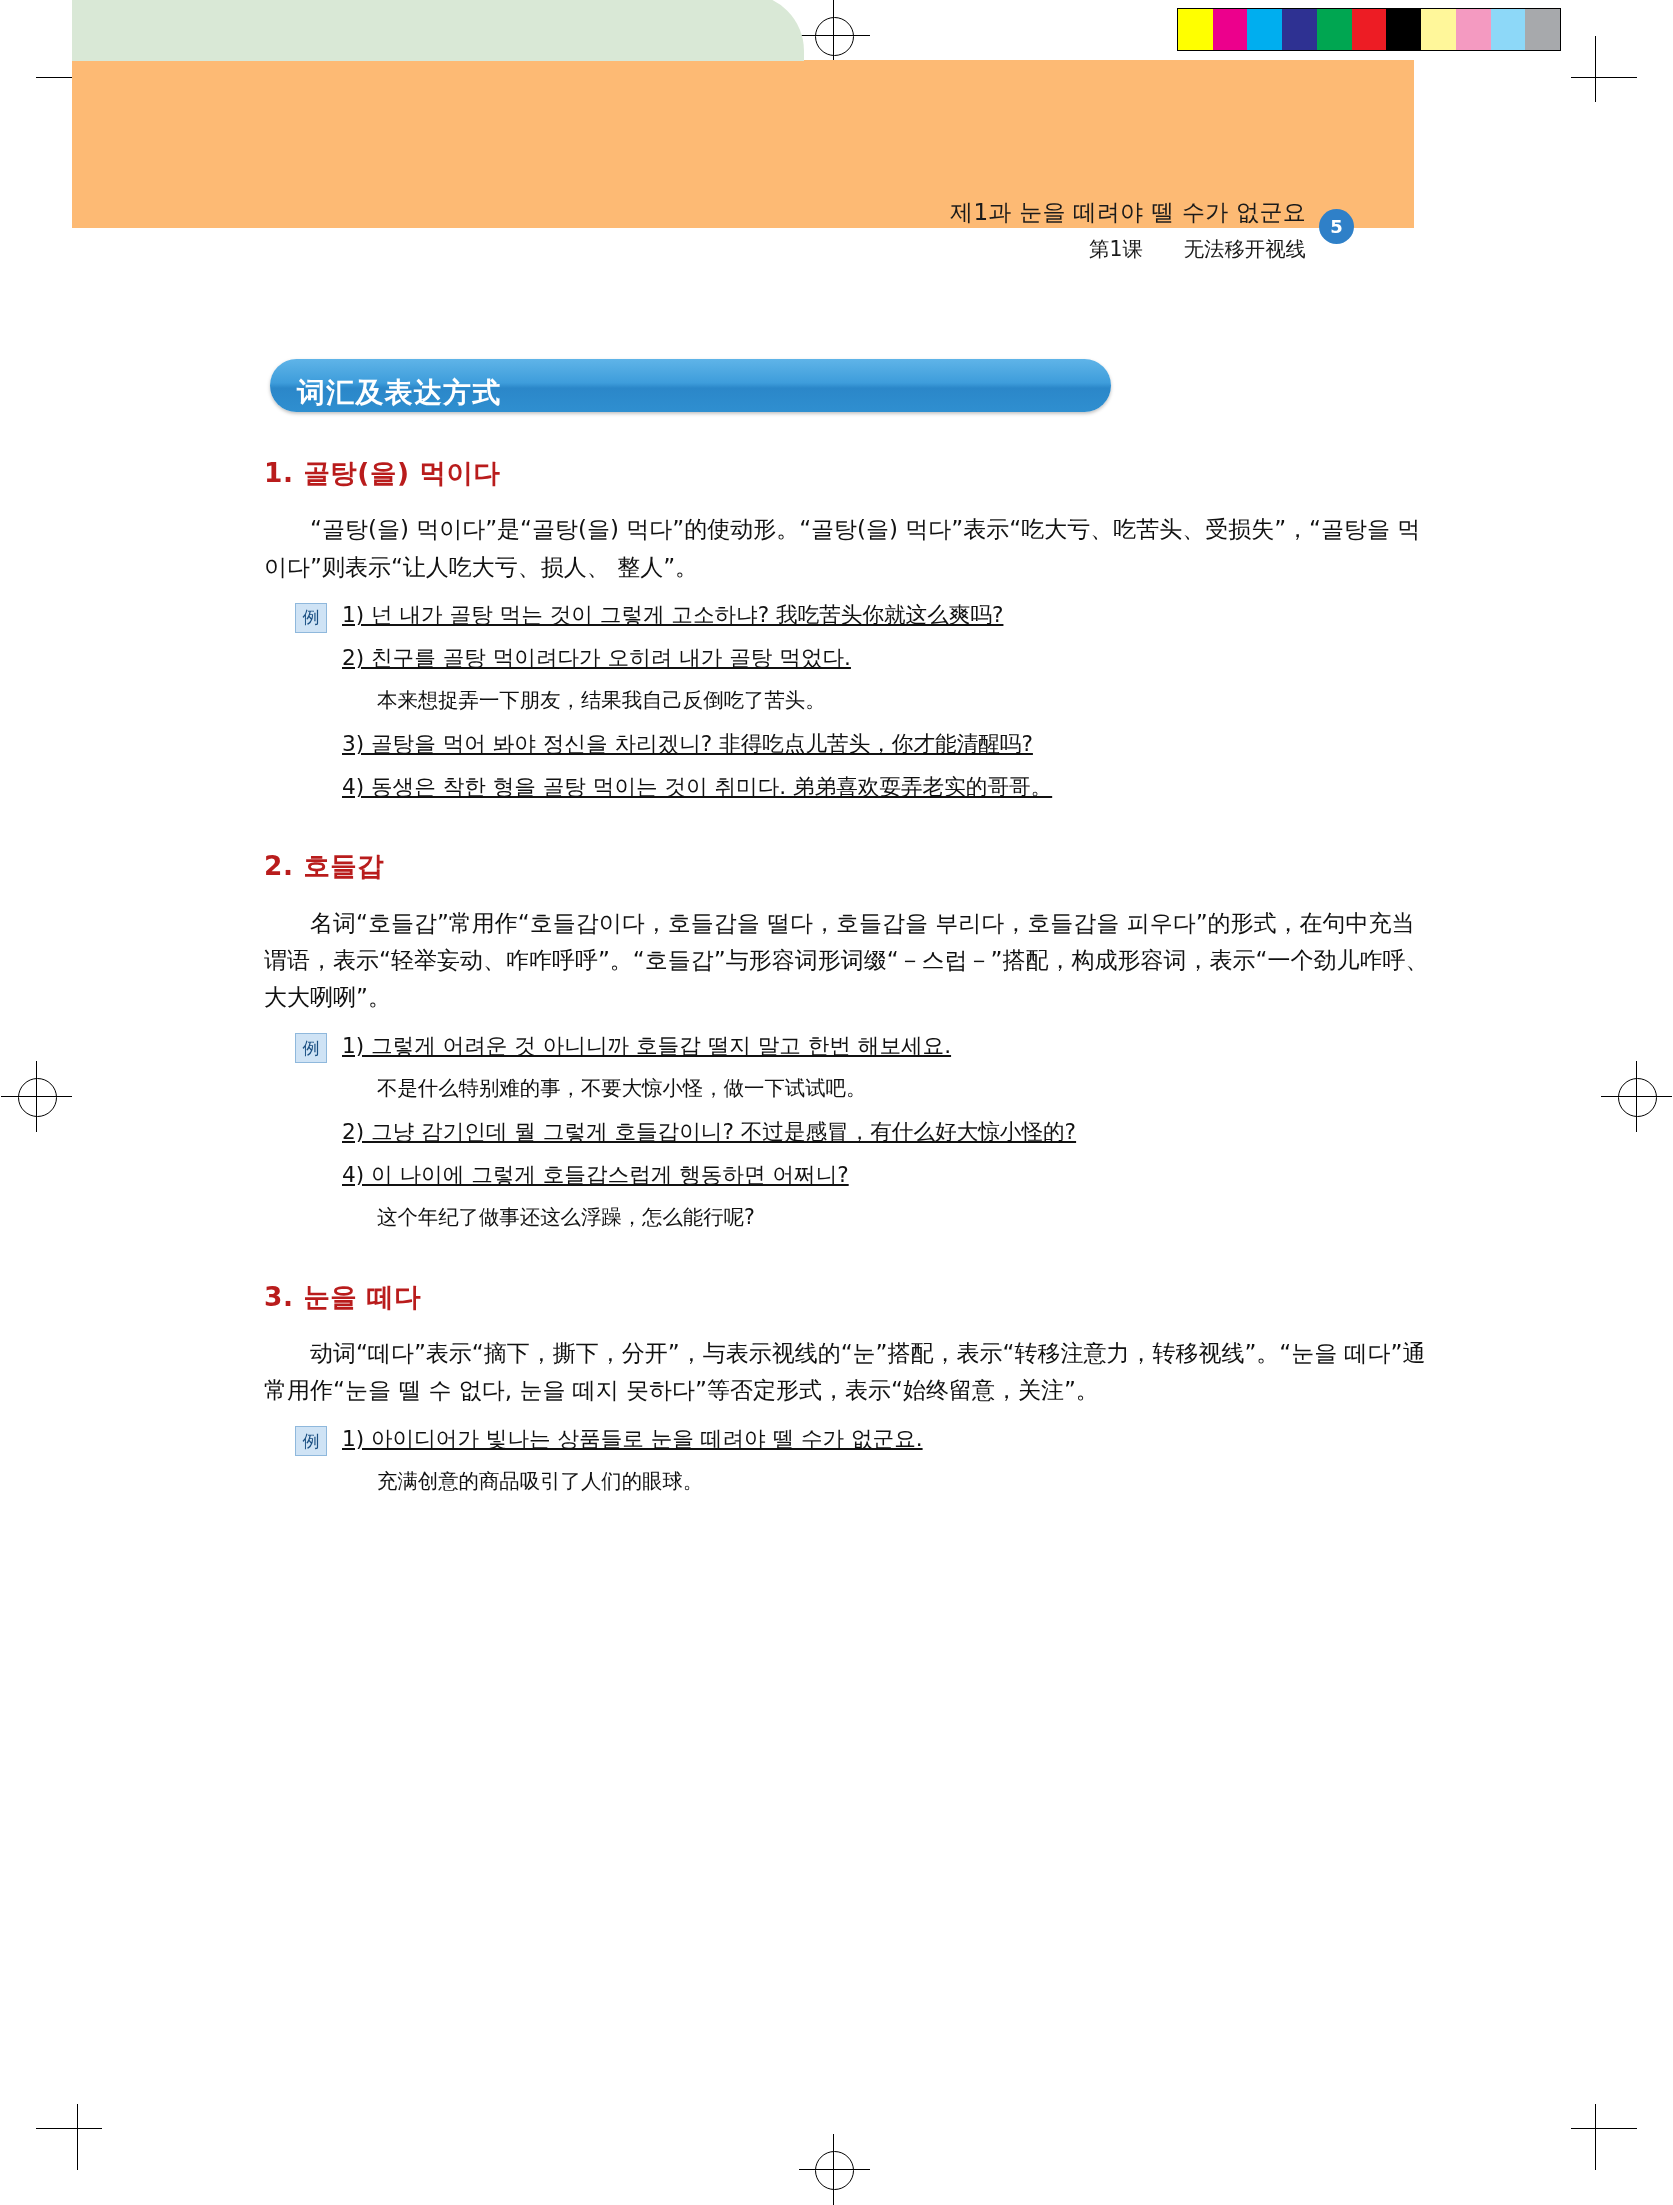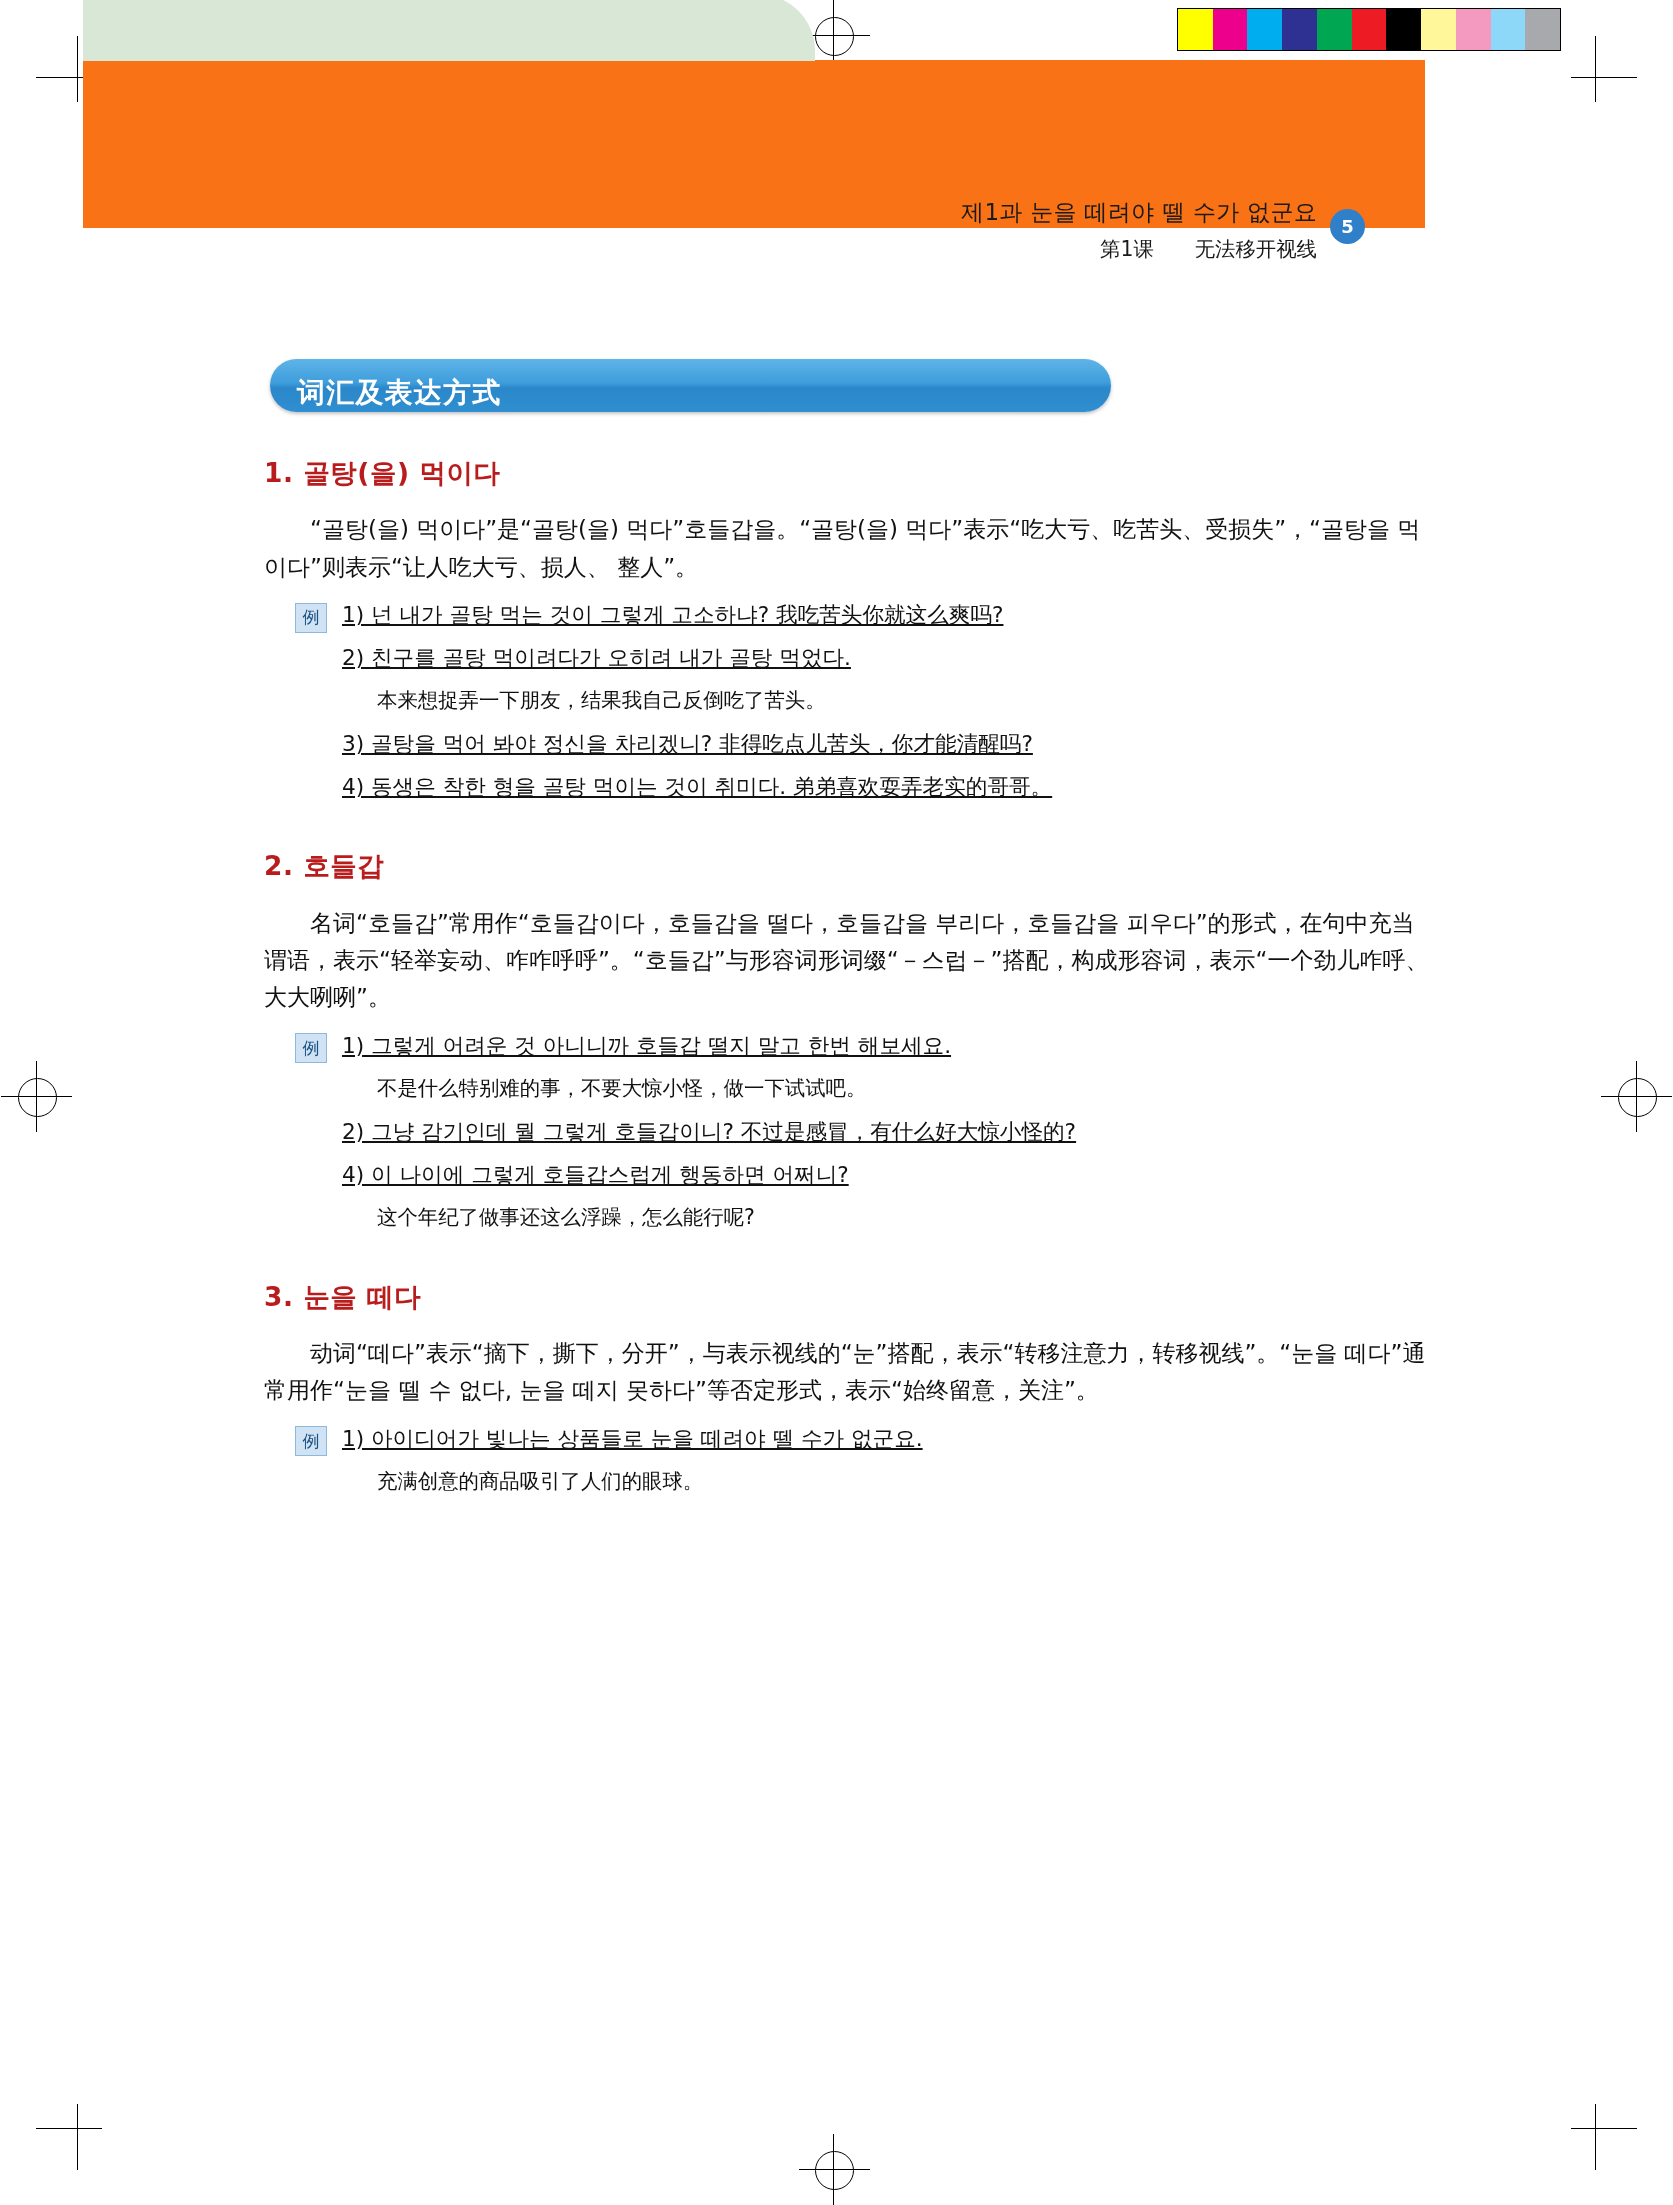--- a/index.html
+++ b/index.html
@@ -35,25 +35,25 @@
     display: flex;
     height: 43px;
     border: 0.6px solid #000;
     box-sizing: border-box;
   }
   .colorbar .swatch { flex: 1 1 auto; height: 100%; }
 
   
   .header-band {
     position: absolute;
-    left: 83px;
+    left: 72px;
     top: 60px;
     width: 1342px;
     height: 168px;
-    background: #f97316;
+    background: #fdba74;
     border-radius: 0 0 0 0;
   }
   .header-band::before {
     
     content: "";
     position: absolute;
     left: 0; top: -66px;
     width: 732px; height: 67px;
     background: #d9e8d6;
     border-top-right-radius: 57px;
@@ -243,21 +243,21 @@
 </div>
 
 <div class="section-pill">
   <span>词汇及表达方式</span>
 </div>
 
 <div class="content">
 
   <div class="entry">
     <h2 class="entry-title">1.  골탕(을) 먹이다</h2>
-    <p class="entry-body">“골탕(을) 먹이다”是“골탕(을) 먹다”호들갑을。“골탕(을) 먹다”表示“吃大亏、吃苦头、受损失”，“골탕을 먹이다”则表示“让人吃大亏、损人、 整人”。</p>
+    <p class="entry-body">“골탕(을) 먹이다”是“골탕(을) 먹다”的使动形。“골탕(을) 먹다”表示“吃大亏、吃苦头、受损失”，“골탕을 먹이다”则表示“让人吃大亏、损人、 整人”。</p>
     <div class="examples">
       <div class="ex-badge">例</div>
       <div class="ex-item">1) 넌 내가 골탕 먹는 것이 그렇게 고소하냐?  我吃苦头你就这么爽吗?</div>
       <div class="ex-item">2) 친구를 골탕 먹이려다가 오히려 내가 골탕 먹었다.</div>
       <div class="ex-sub">本来想捉弄一下朋友，结果我自己反倒吃了苦头。</div>
       <div class="ex-item">3) 골탕을 먹어 봐야 정신을 차리겠니?  非得吃点儿苦头，你才能清醒吗?</div>
       <div class="ex-item">4) 동생은 착한 형을 골탕 먹이는 것이 취미다.  弟弟喜欢耍弄老实的哥哥。</div>
     </div>
   </div>
 

